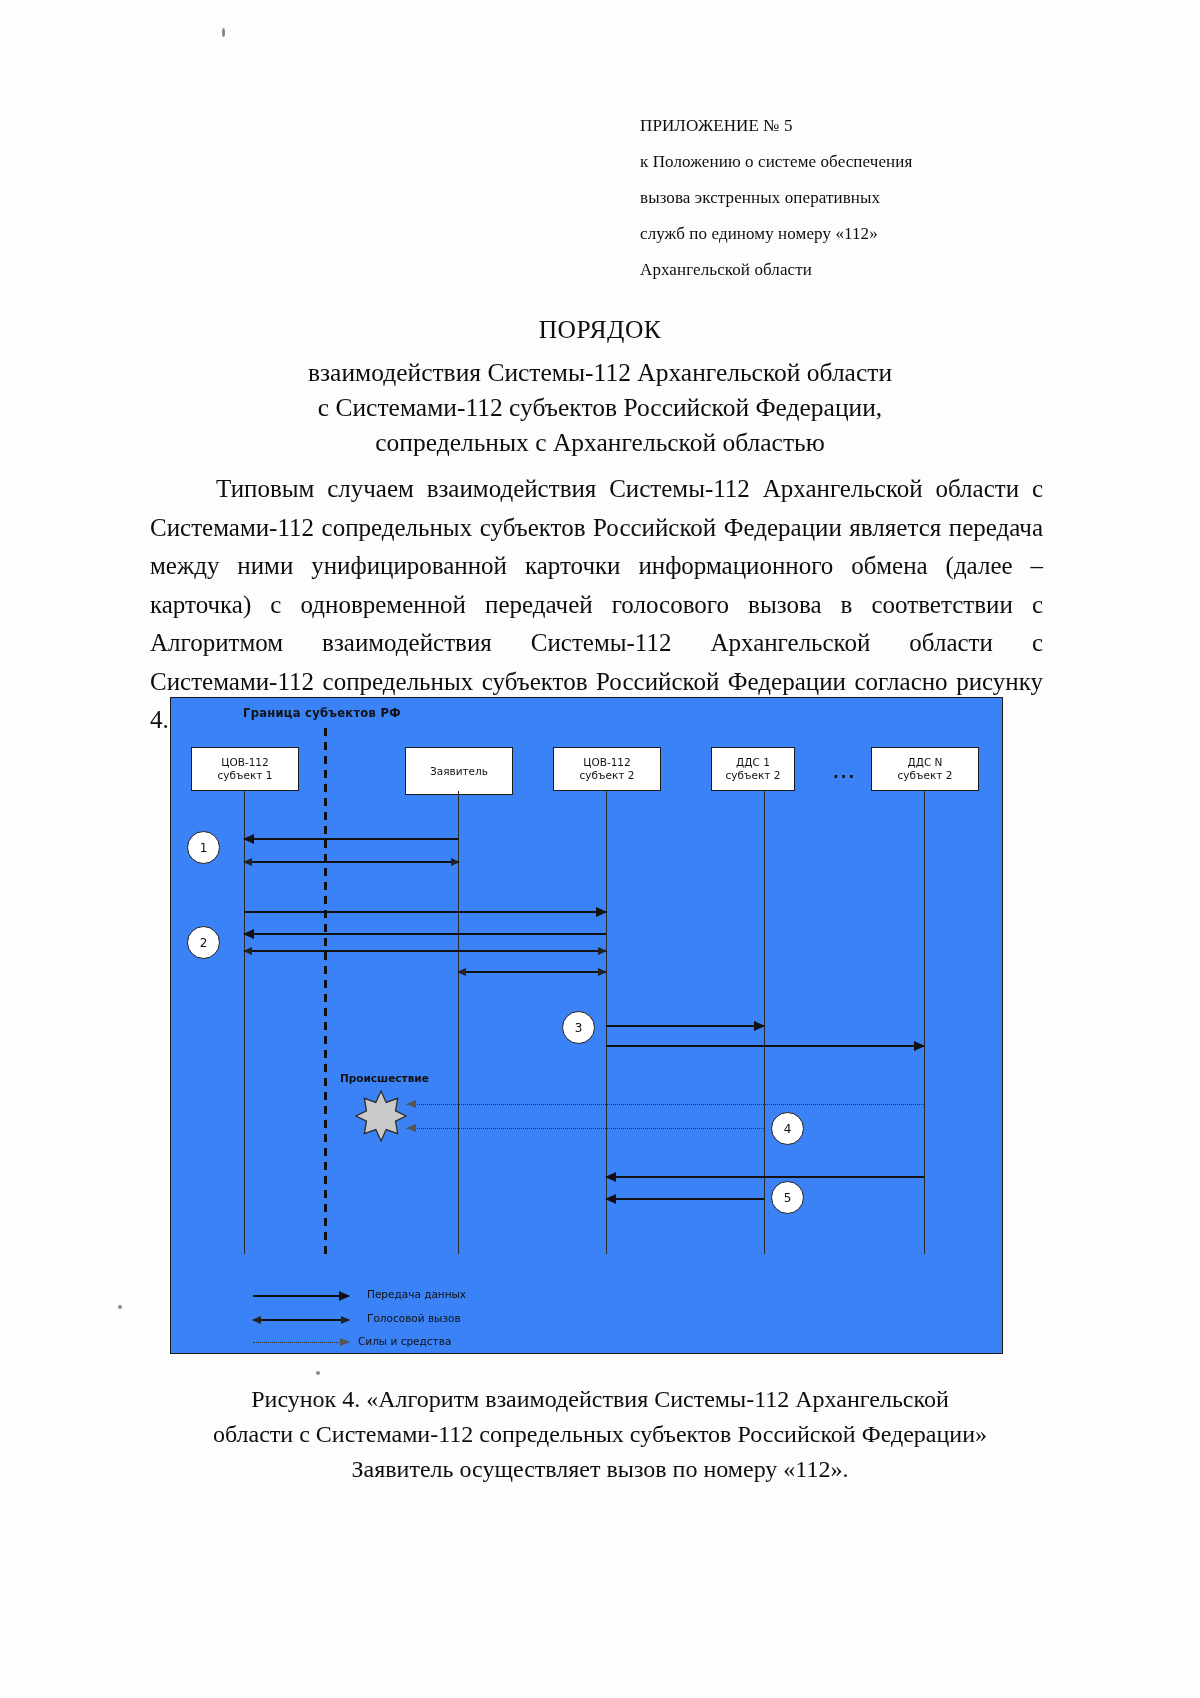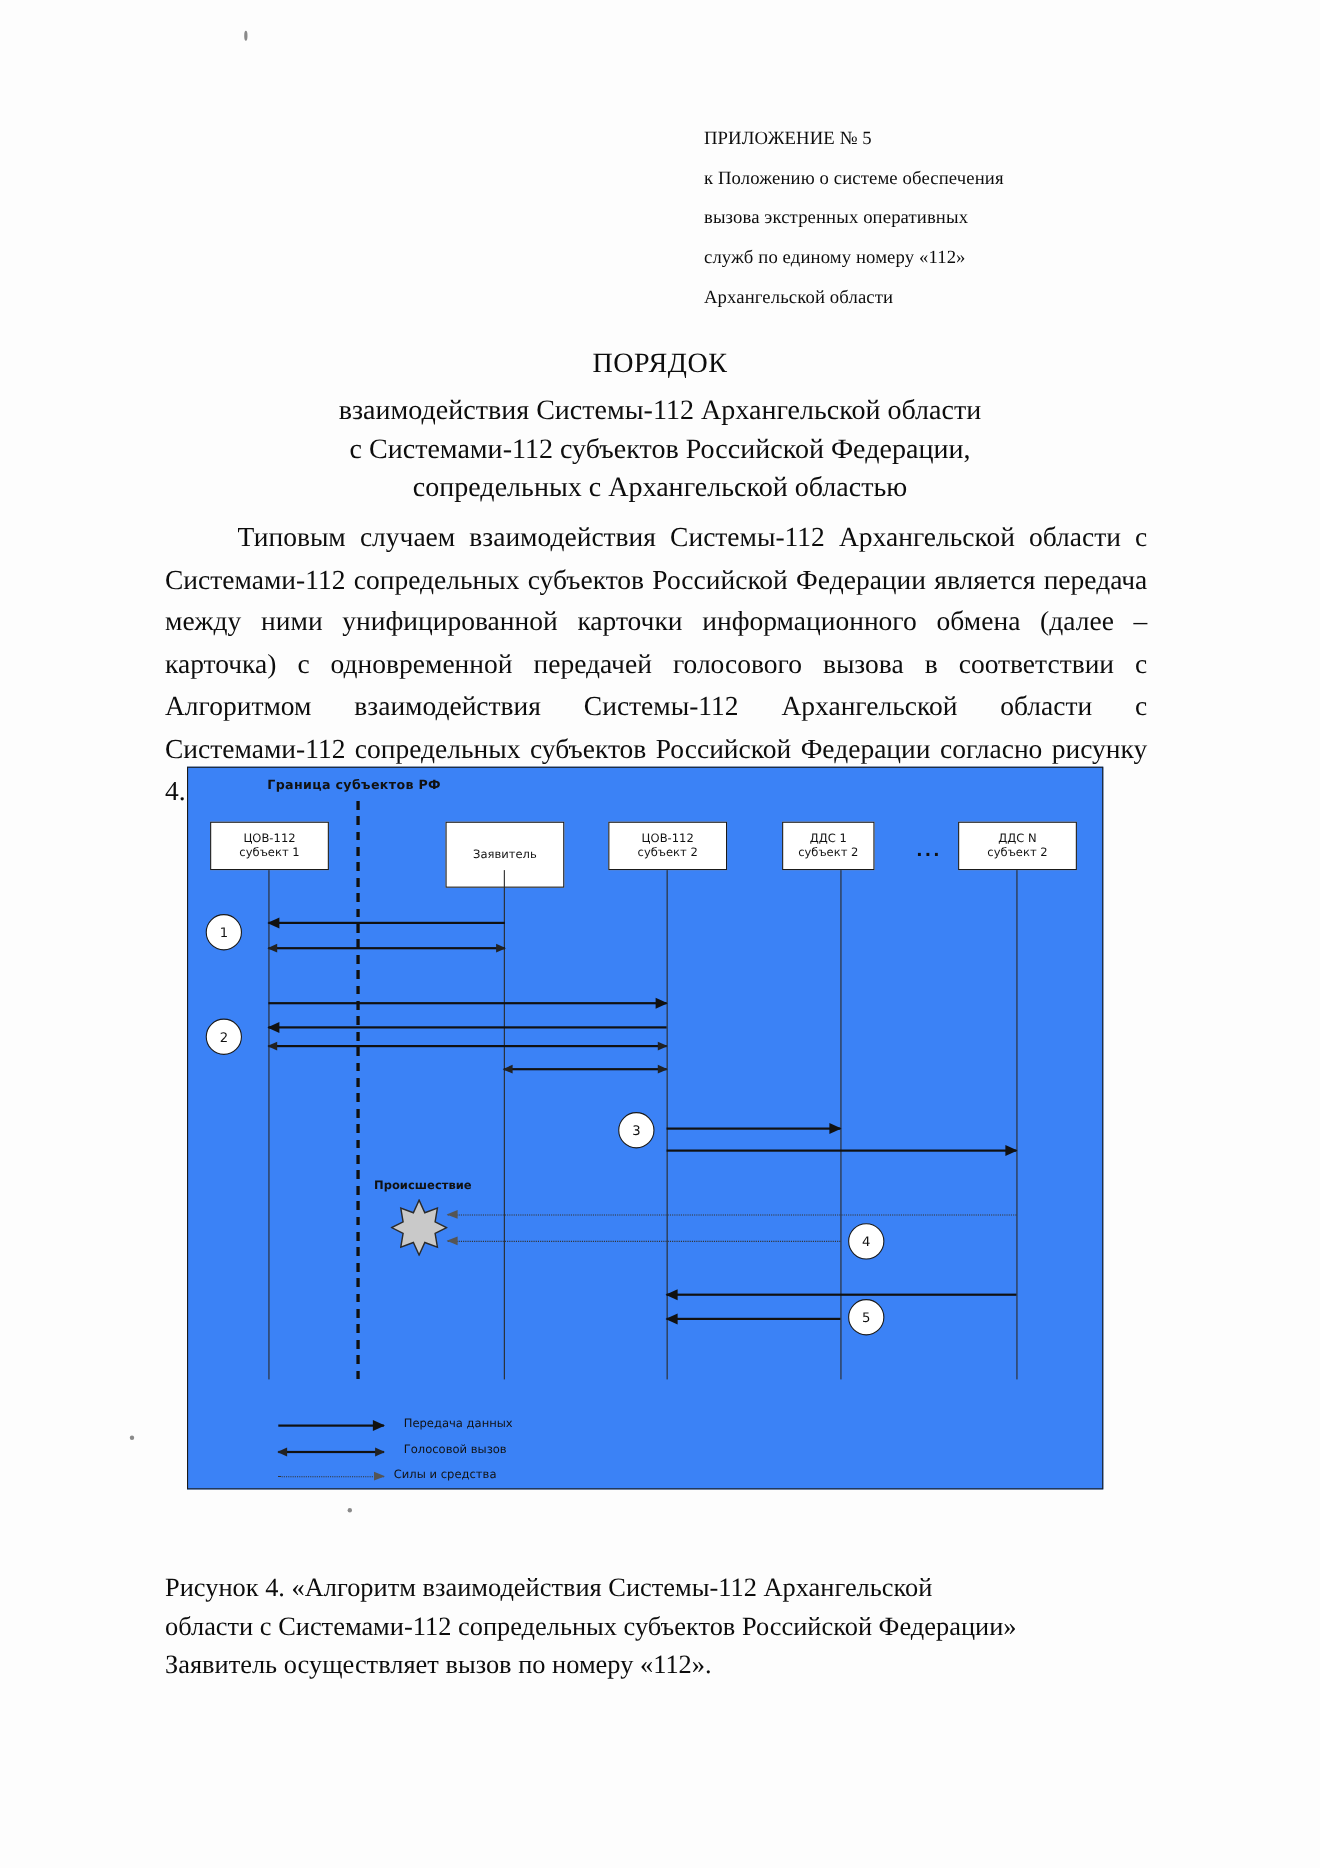--- a/index.html
+++ b/index.html
@@ -169,24 +169,23 @@
     font-family:"DejaVu Sans", sans-serif;
     font-size:10.5px;
     color:#111;
     white-space:nowrap;
   }
 
   
   .caption{
     position:absolute;
     left:150px; top:1382px; width:900px;
-    text-align:left;
+    text-align:center;
     font-size:24px;
     line-height:35px;
-    margin-top:45px;
   }
   .caption .cline{display:block;}
 
   .speck{position:absolute;background:#8a8a8a;border-radius:50%;}
 </style>
 </head>
 <body>
 
 <div class="page">
 
@@ -213,21 +212,21 @@
 
       <div class="border-label">Граница субъектов РФ</div>
 
       <div class="dashed-border" style="left:153px;top:30px;height:530px;"></div>
 
       <div class="actor" style="left:20px;top:49px;width:108px;height:44px;">
         <span>ЦОВ-112</span>
         <span>субъект 1</span>
       </div>
 
-      <div class="actor" style="left:234px;top:49px;width:108px;height:60px;">
+      <div class="actor" style="left:234px;top:49px;width:108px;height:48px;">
         <span>Заявитель</span>
       </div>
 
       <div class="actor" style="left:382px;top:49px;width:108px;height:44px;">
         <span>ЦОВ-112</span>
         <span>субъект 2</span>
       </div>
 
       <div class="actor" style="left:540px;top:49px;width:84px;height:44px;">
         <span>ДДС 1</span>

